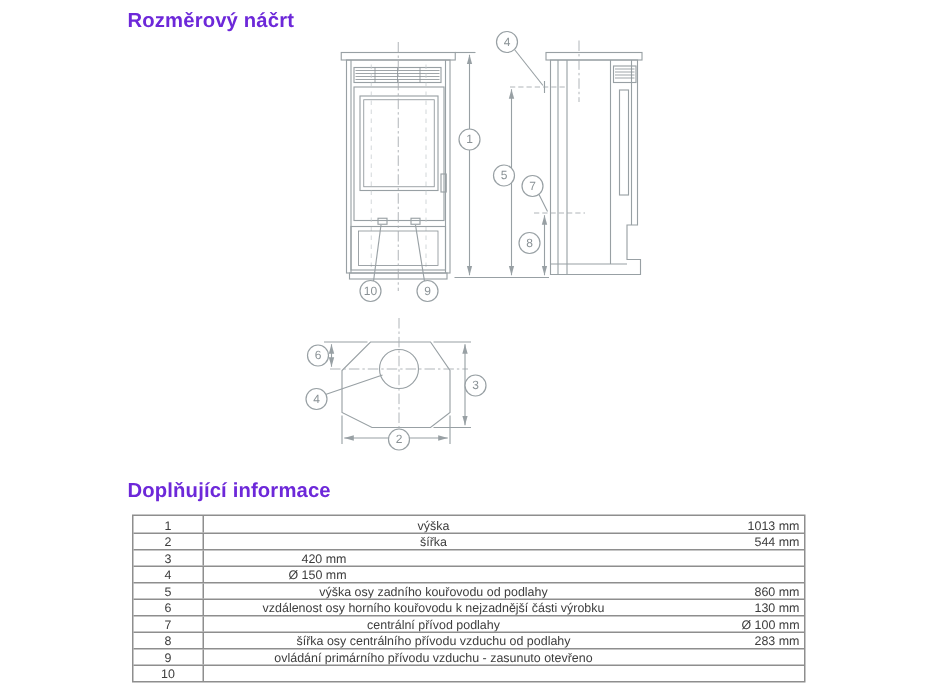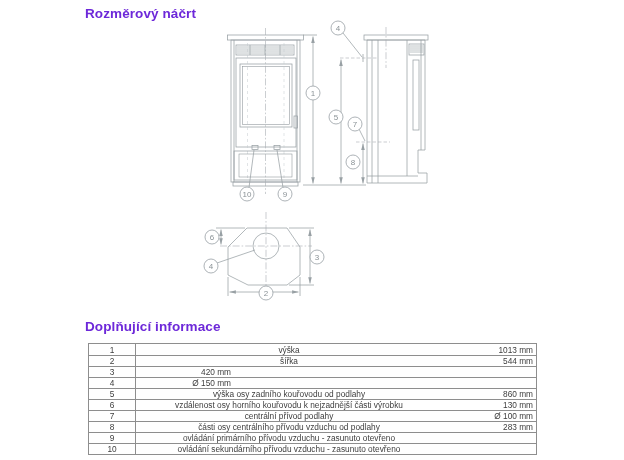--- a/index.html
+++ b/index.html
@@ -230,30 +230,29 @@
       </div>
 
       <div class="trow">
         <div class="c-num">7</div>
         <div class="c-label">centrální přívod podlahy</div>
         <div class="c-value">Ø 100 mm</div>
       </div>
 
       <div class="trow">
         <div class="c-num">8</div>
-        <div class="c-label">části osy centrálního přívodu vzduchu od podlahy</div>
+        <div class="c-label">šířka osy centrálního přívodu vzduchu od podlahy</div>
         <div class="c-value">283 mm</div>
       </div>
 
       <div class="trow">
         <div class="c-num">9</div>
         <div class="c-label">ovládání primárního přívodu vzduchu - zasunuto otevřeno</div>
         <div class="c-value"></div>
       </div>
 
       <div class="trow">
         <div class="c-num">10</div>
-        <div class="c-label">ovládání sekundárního přívodu vzduchu - zasunuto otevřeno</div>
         <div class="c-value"></div>
       </div>
     </div>
 
 </div>
 
 </body></html>

